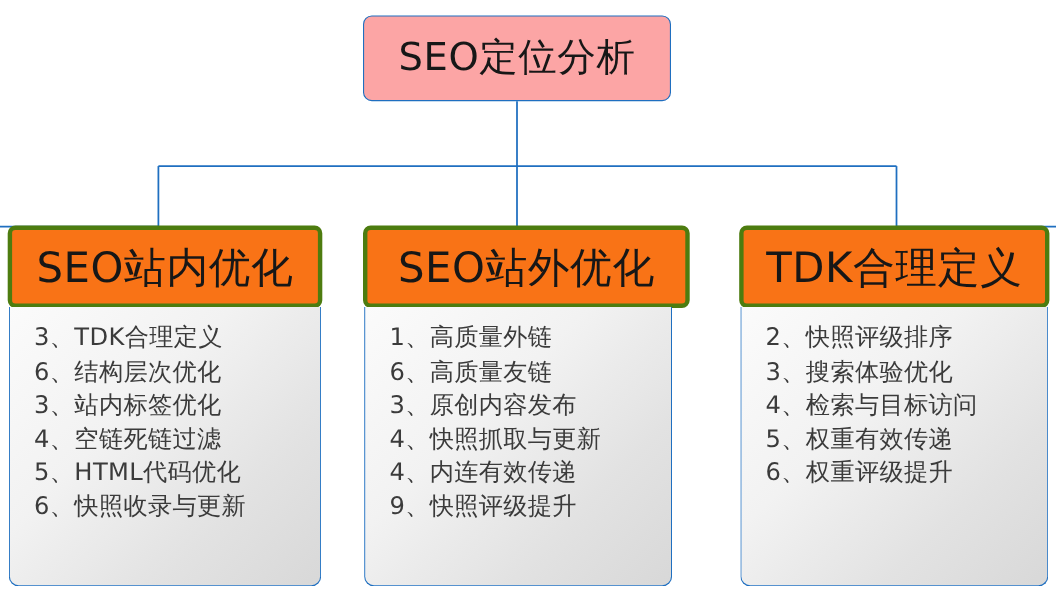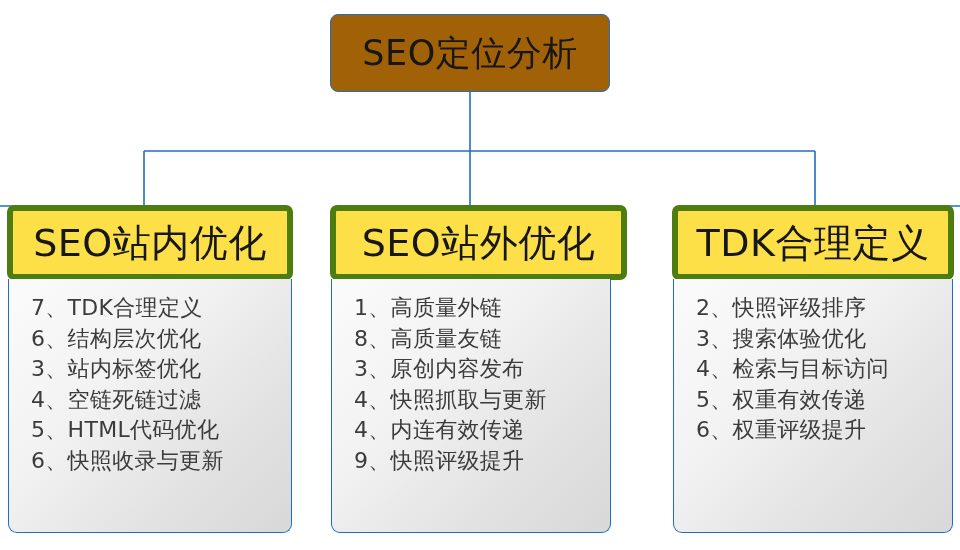--- a/index.html
+++ b/index.html
@@ -31,21 +31,21 @@
     height: 550px;
     pointer-events: none;
   }
 
   
   .node-box {
     position: absolute;
     box-sizing: border-box;
     border: 1px solid #1f6fc0;
     border-radius: 7px;
-    background: #a16207;
+    background: #fca5a5;
     display: flex;
     align-items: center;
     justify-content: center;
   }
 
   .node-title {
     color: #171717;
     line-height: 1;
     white-space: nowrap;
     letter-spacing: 0.5px;
@@ -67,23 +67,23 @@
   .branch-column {
     position: absolute;
     top: 205px;
   }
 
   .branch-header {
     position: absolute;
     left: 0;
     top: 0;
     box-sizing: border-box;
-    border: 6px solid #4d7c0f;
+    border: 4px solid #4d7c0f;
     border-radius: 7px;
-    background: #fde047;
+    background: #f97316;
     display: flex;
     align-items: center;
     justify-content: center;
     height: 75px;
   }
   .branch-header .node-title {
     font-size: 38px;
     font-weight: 400;
   }
 
@@ -150,38 +150,38 @@
   <div id="root-node" class="node-box">
     <span class="node-title">SEO定位分析</span>
   </div>
 
   <div id="col-0" class="branch-column">
     <div class="branch-header">
       <span class="node-title">SEO站内优化</span>
     </div>
     <div class="branch-body">
       <ul class="branch-list">
-        <li>7、TDK合理定义</li>
+        <li>3、TDK合理定义</li>
         <li>6、结构层次优化</li>
         <li>3、站内标签优化</li>
         <li>4、空链死链过滤</li>
         <li>5、HTML代码优化</li>
         <li>6、快照收录与更新</li>
       </ul>
     </div>
   </div>
 
   <div id="col-1" class="branch-column">
     <div class="branch-header">
       <span class="node-title">SEO站外优化</span>
     </div>
     <div class="branch-body">
       <ul class="branch-list">
         <li>1、高质量外链</li>
-        <li>8、高质量友链</li>
+        <li>6、高质量友链</li>
         <li>3、原创内容发布</li>
         <li>4、快照抓取与更新</li>
         <li>4、内连有效传递</li>
         <li>9、快照评级提升</li>
       </ul>
     </div>
   </div>
 
   <div id="col-2" class="branch-column">
     <div class="branch-header">

